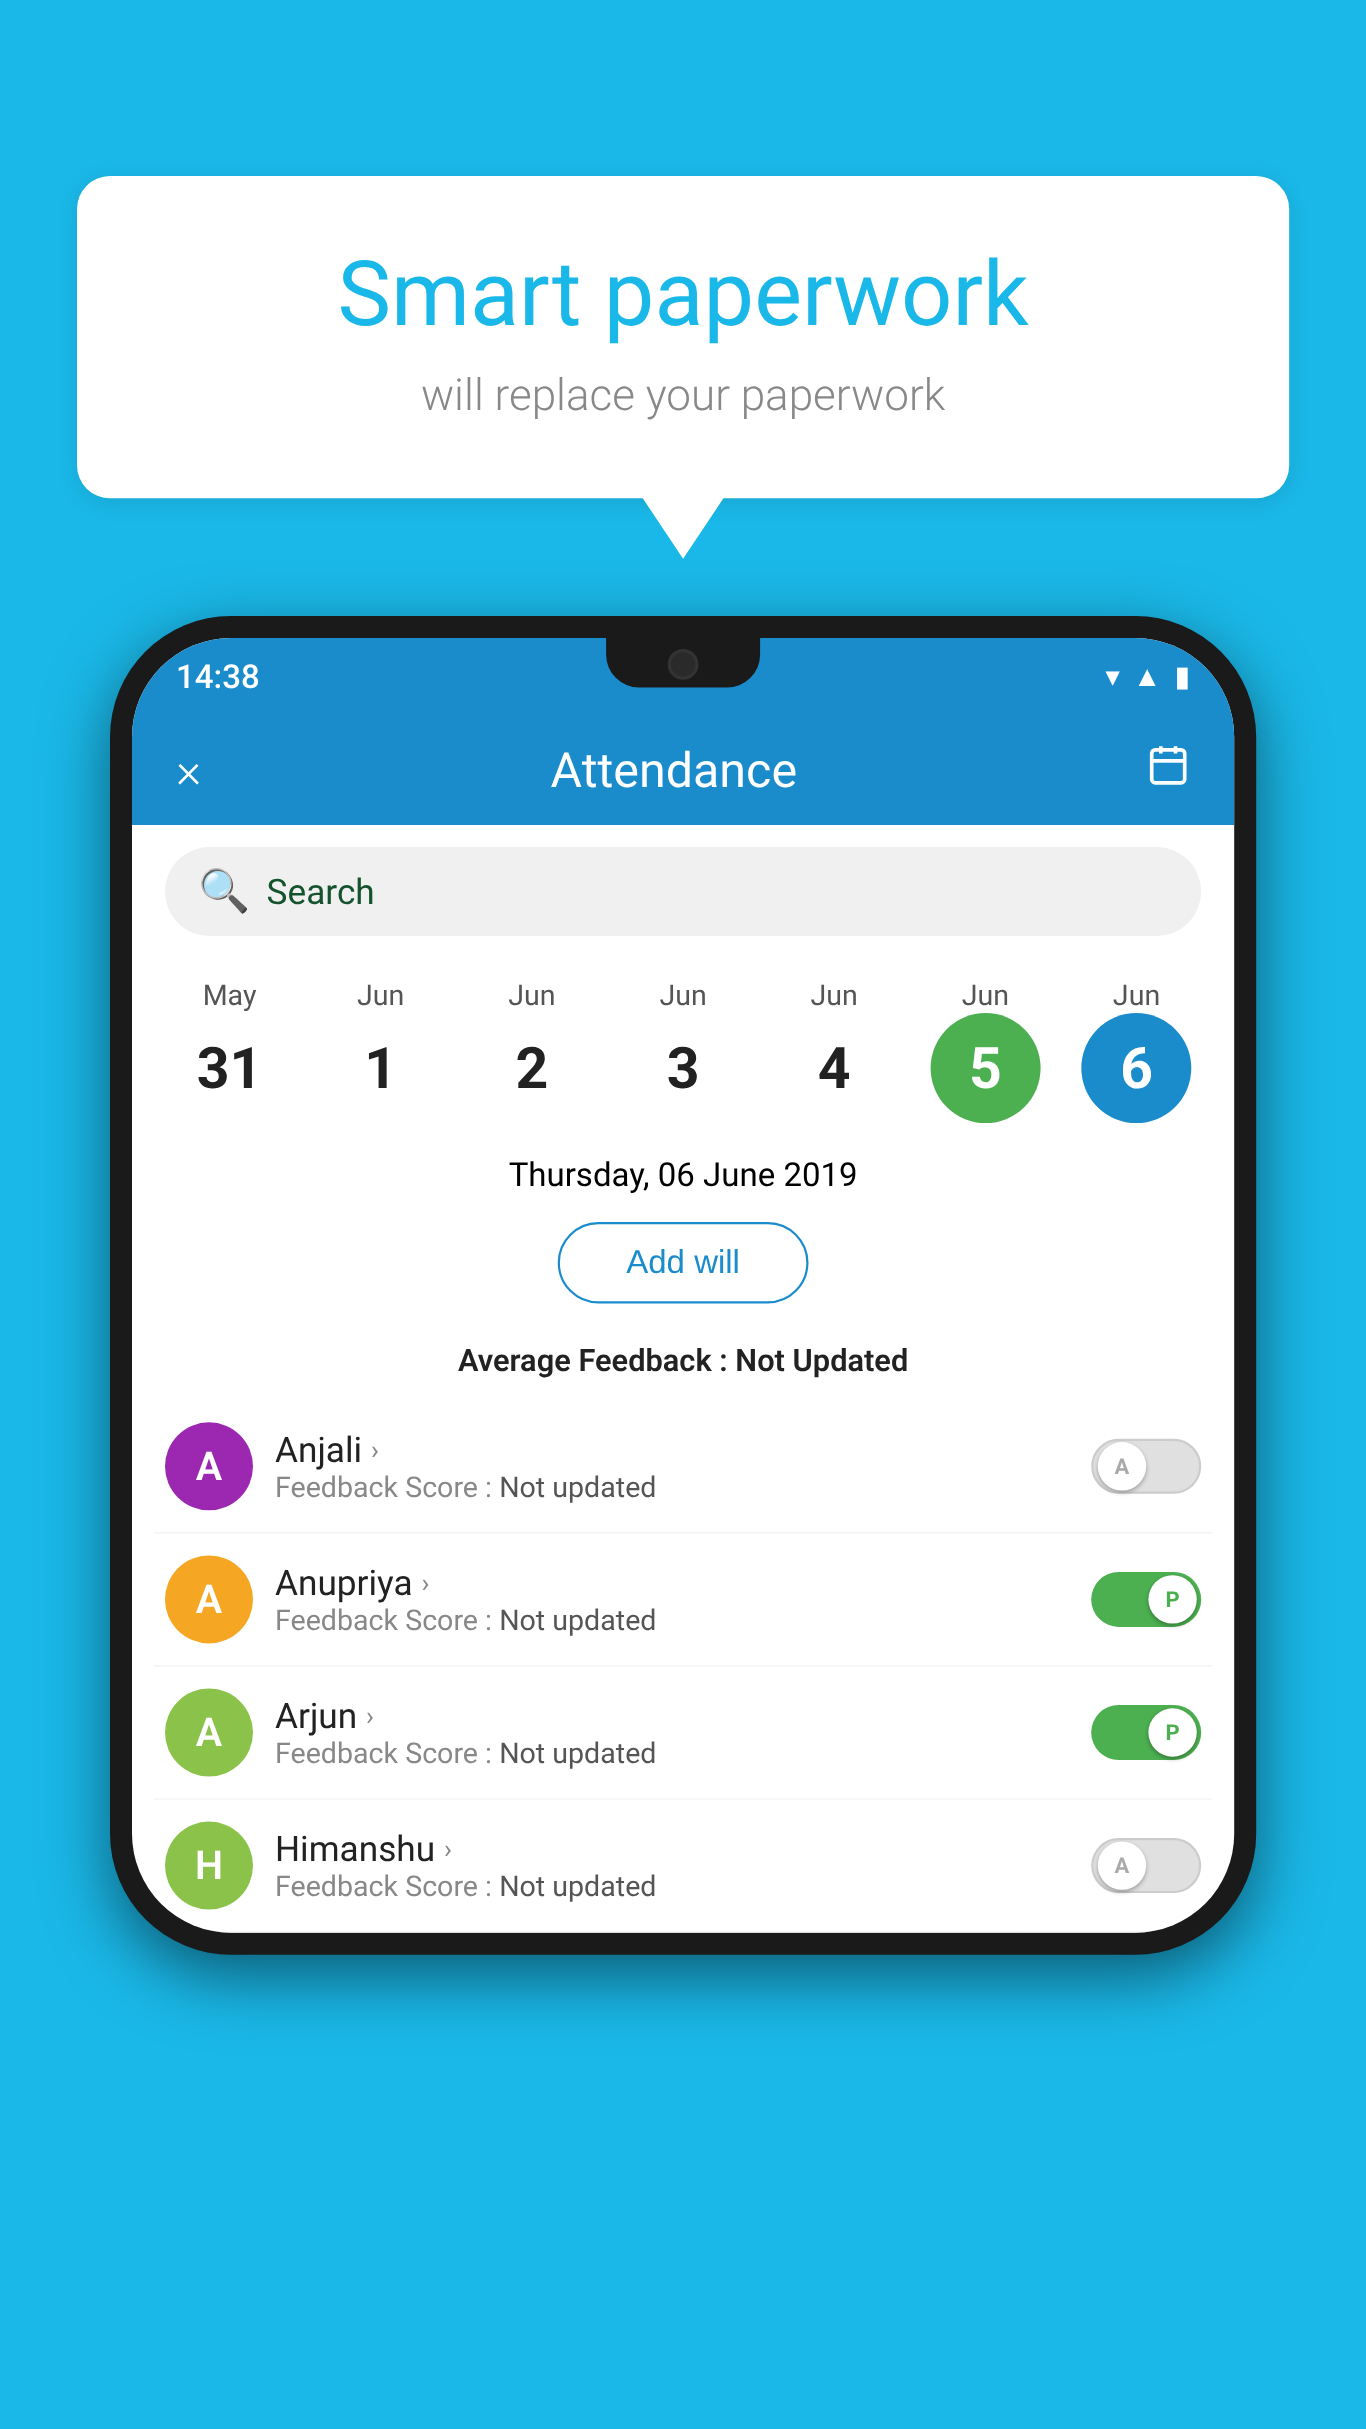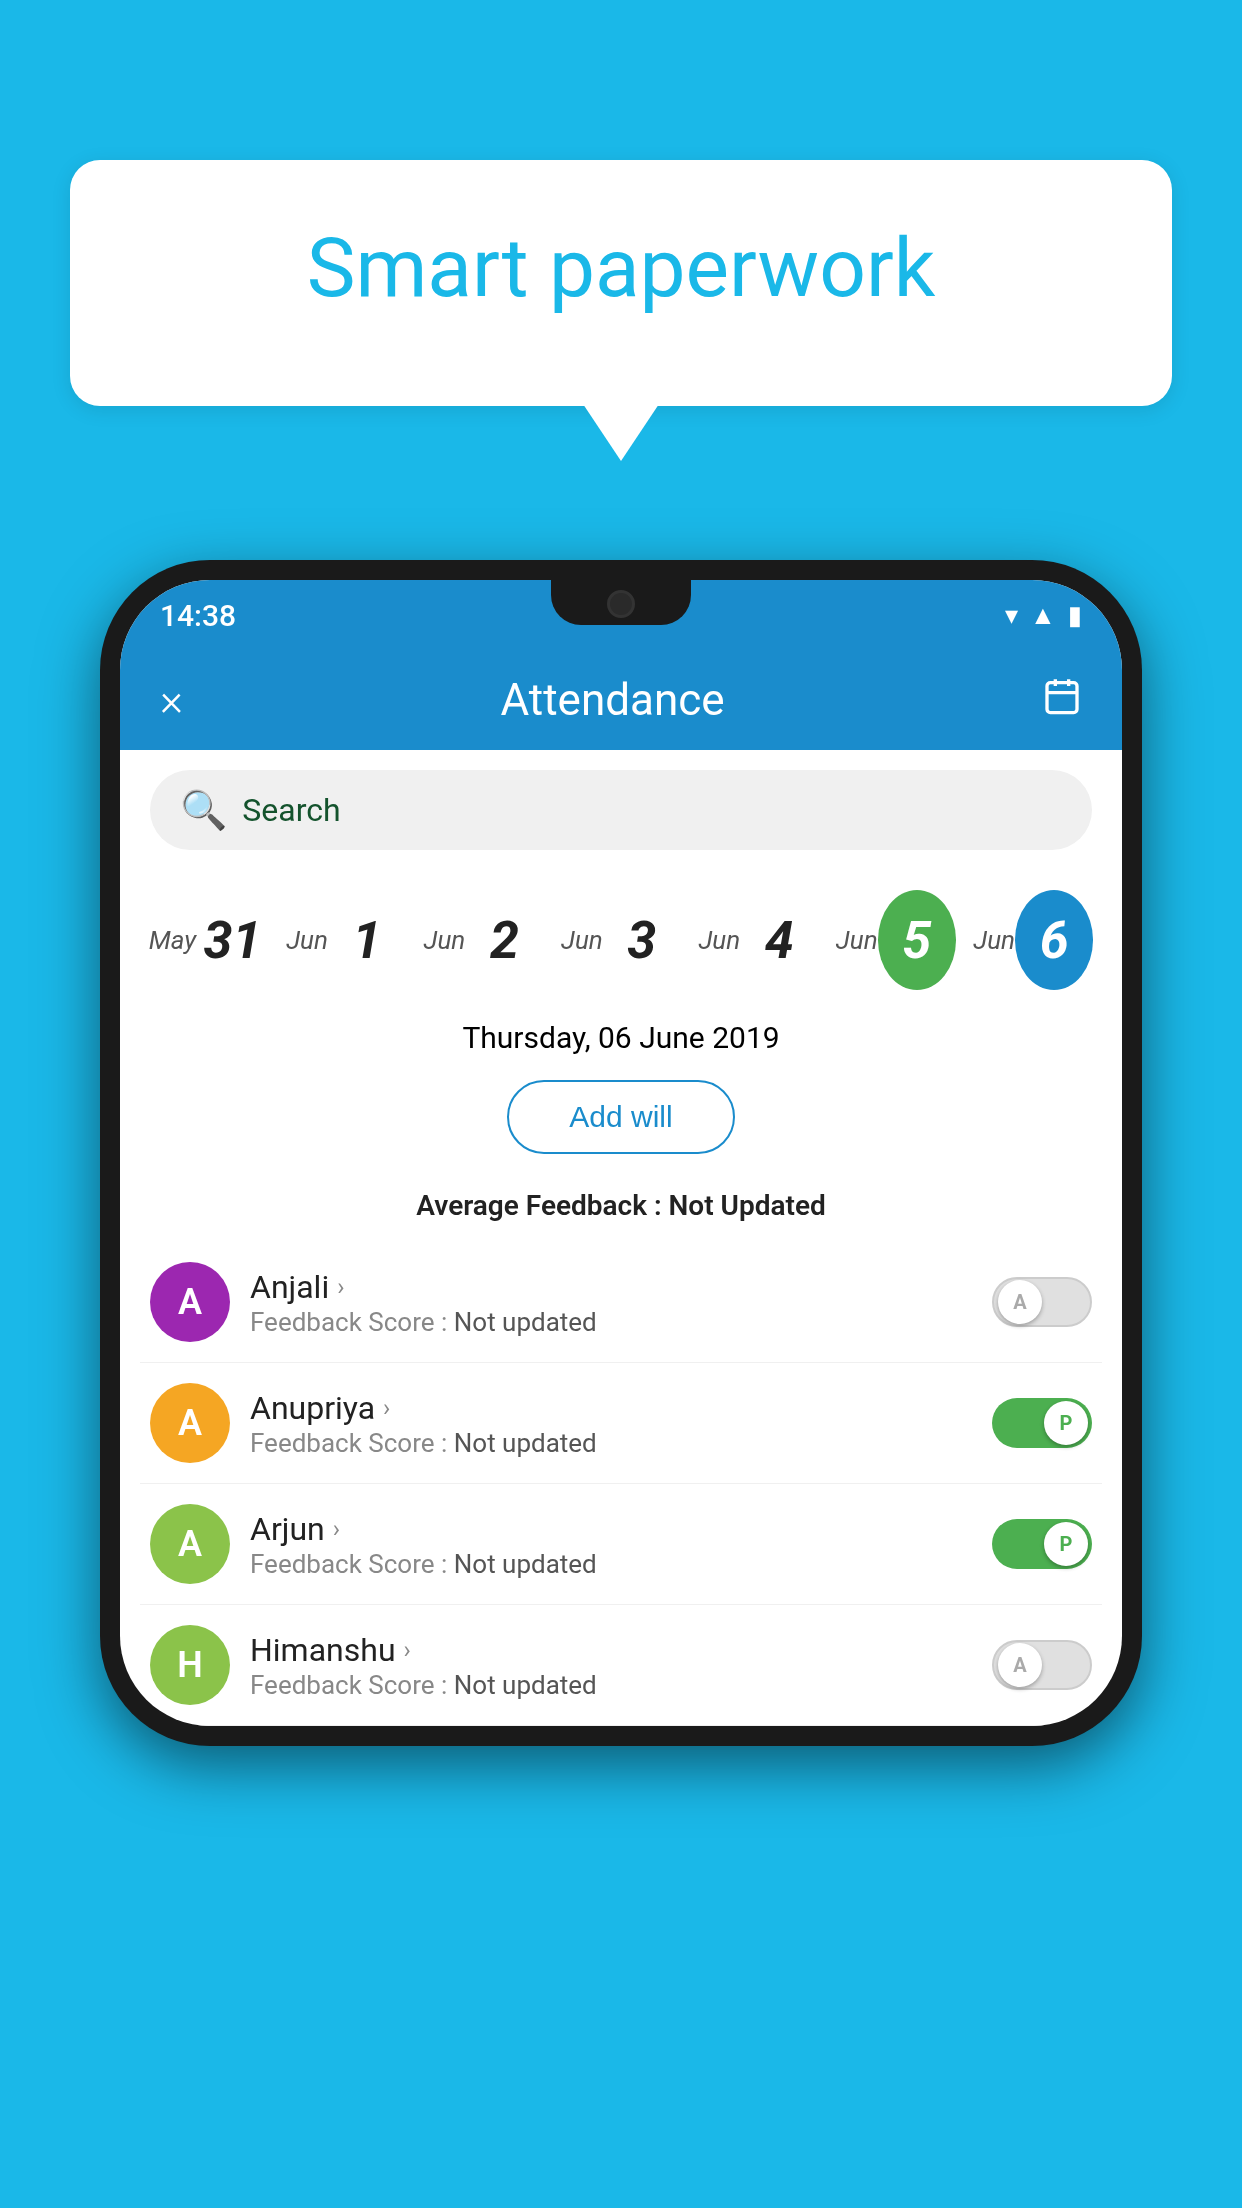--- a/index.html
+++ b/index.html
@@ -180,24 +180,24 @@
 
     
     .calendar-strip {
       display: flex;
       justify-content: space-around;
       padding: 20px 20px 10px;
     }
 
     .calendar-day {
       display: flex;
+      flex-direction: column;
       align-items: center;
       gap: 0;
       width: 120px;
-      font-style: italic;
     }
 
     .cal-month {
       font-size: 26px;
       color: #555;
     }
 
     .cal-date {
       font-size: 52px;
       font-weight: 700;
@@ -353,20 +353,21 @@
     .toggle-knob.on-label {
       color: #4caf50;
     }
   </style>
 </head>
 <body>
 
 <div class="speech-bubble-container">
   <div class="speech-bubble">
     <div class="speech-bubble-title">Smart paperwork</div>
+    <div class="speech-bubble-subtitle">will replace your paperwork</div>
   </div>
 </div>
 
 <div class="phone-container">
   <div class="phone-frame">
     <div class="phone-notch-area">
       <div class="phone-notch-camera"></div>
     </div>
     <div class="phone-screen">
 

